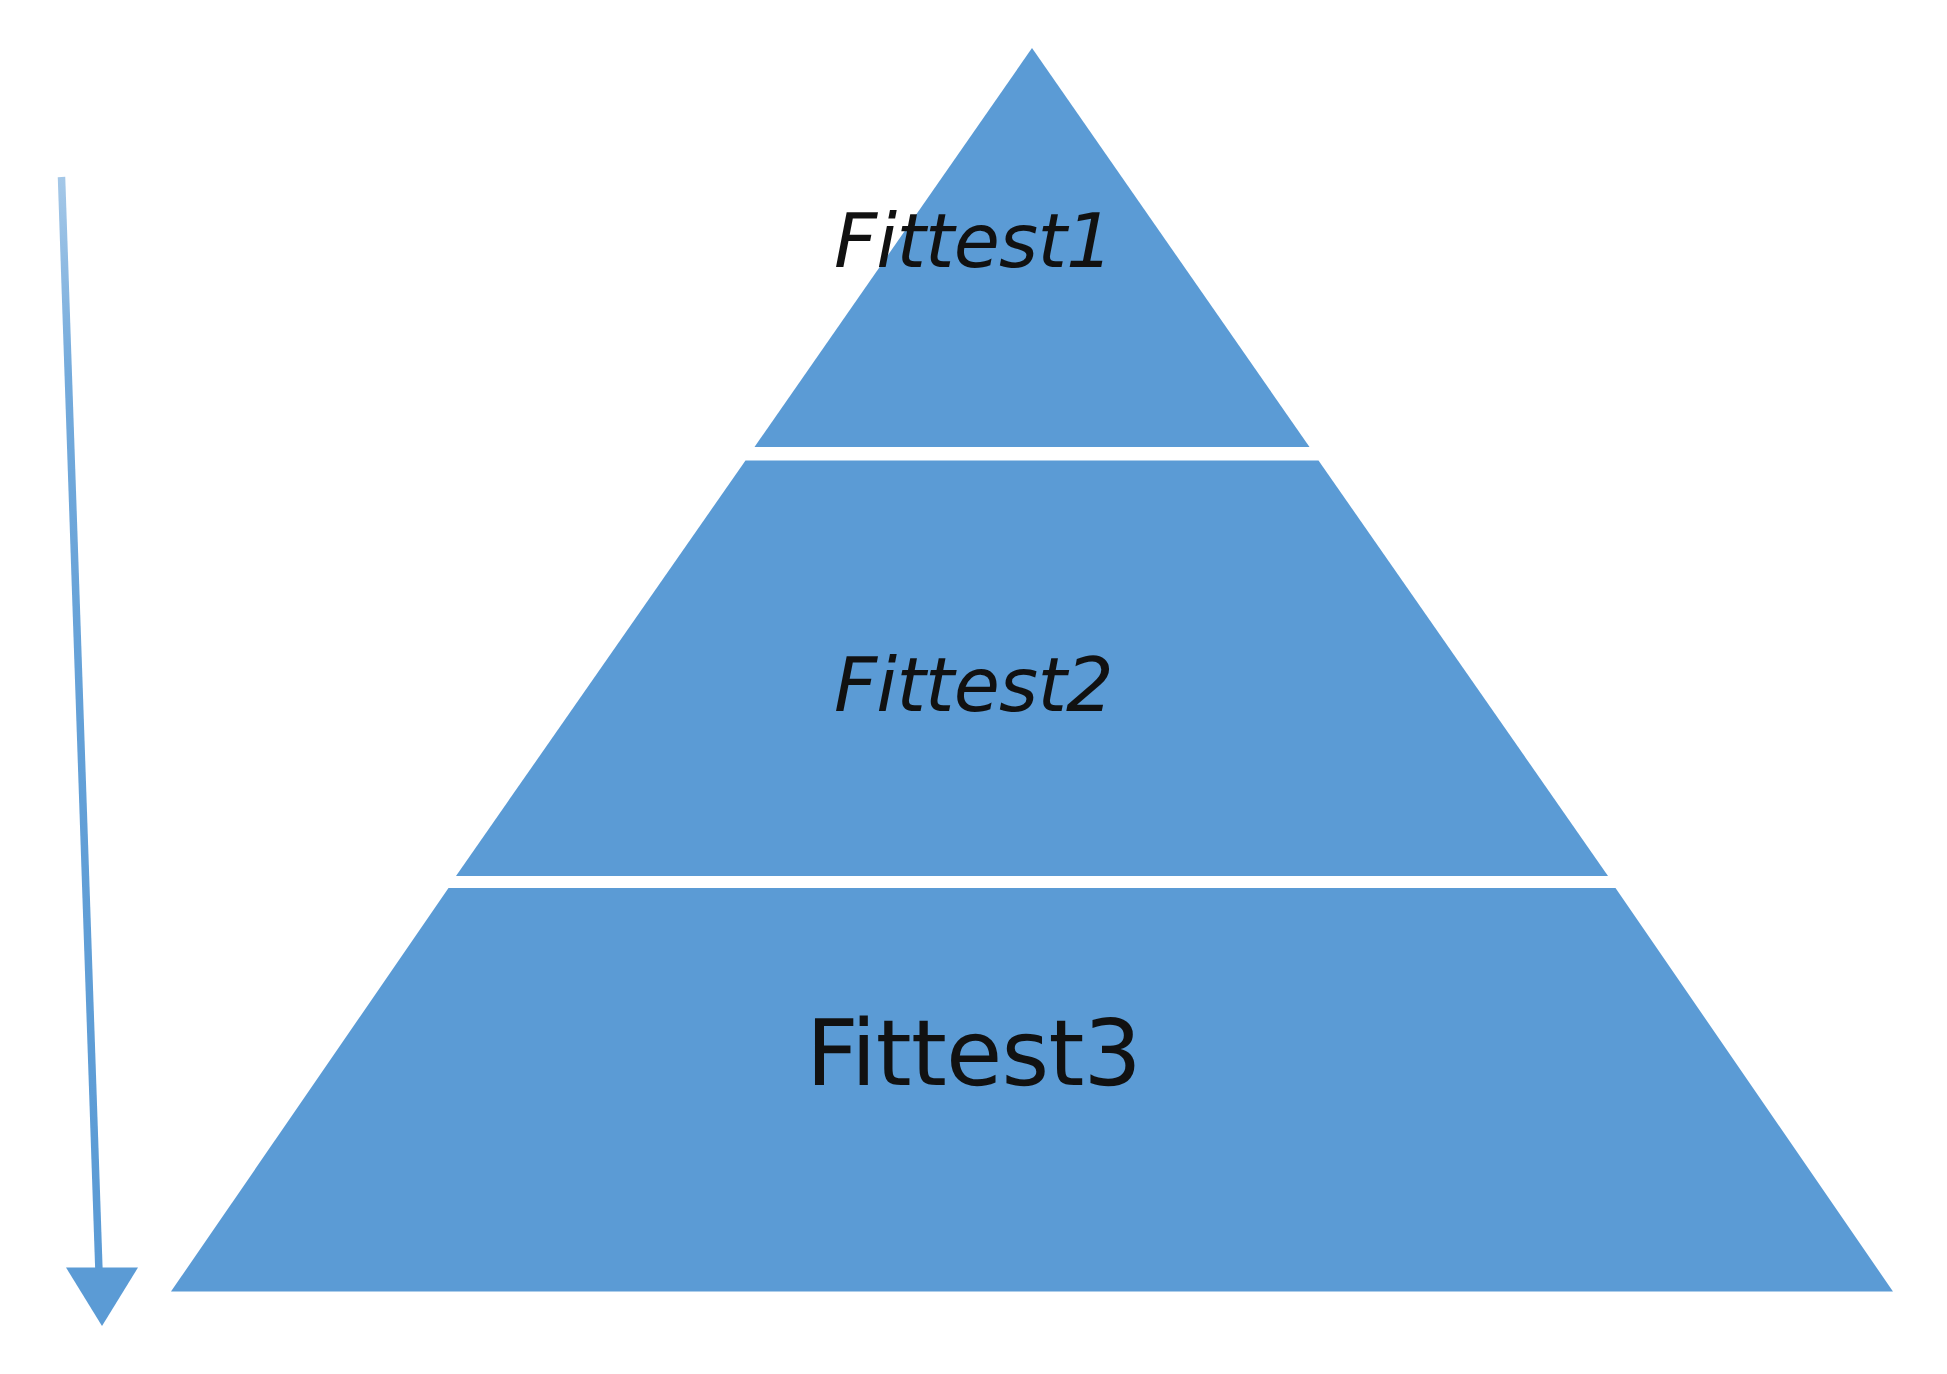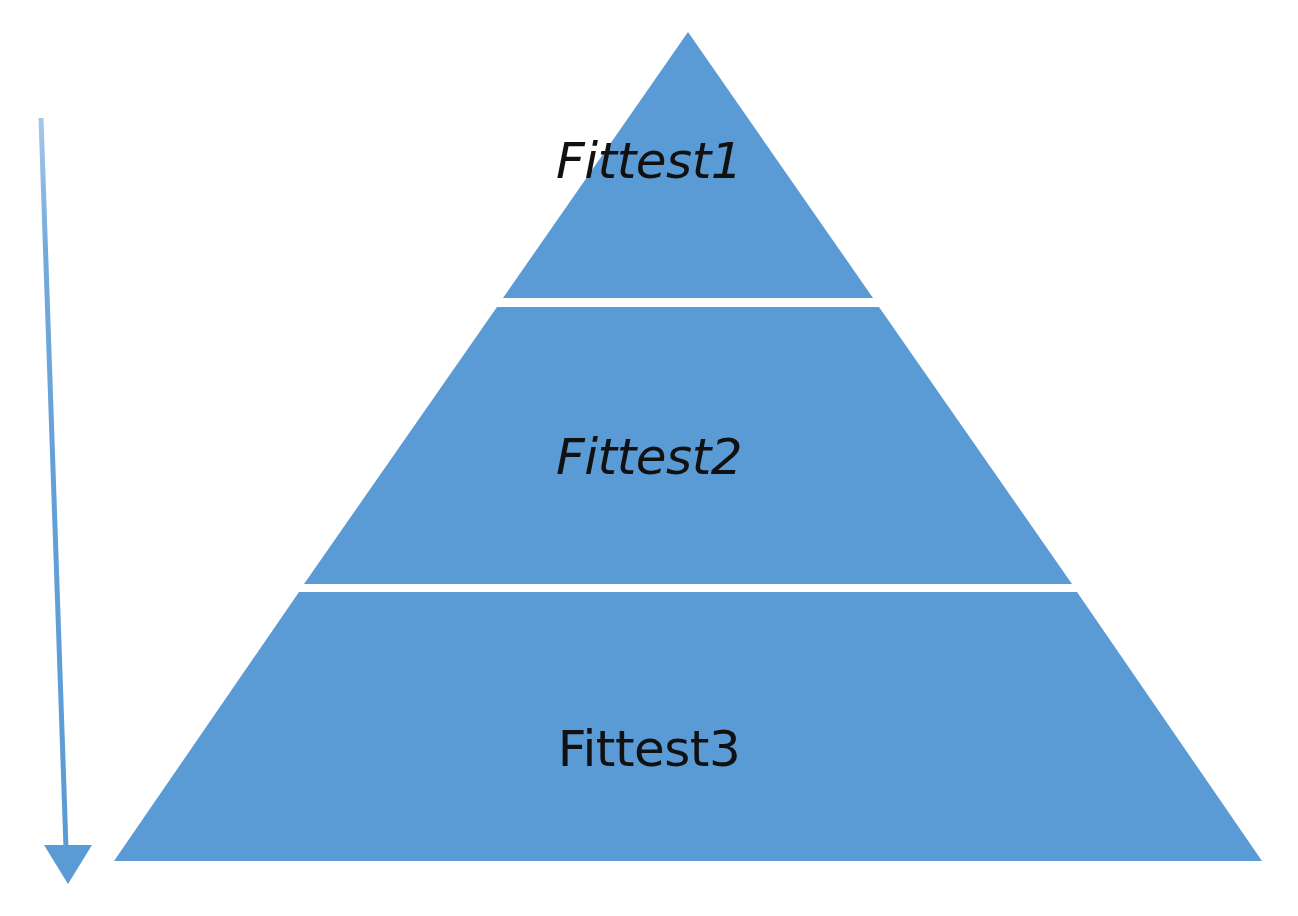--- a/index.html
+++ b/index.html
@@ -50,23 +50,23 @@
   }
   #label-tier-2 {
     left: 0;
     top: 432px;
     width: 1298px;
     font-size: 50px;
     letter-spacing: -0.5px;
   }
   #label-tier-3 {
     left: 0;
-    top: 724px;
+    top: 672px;
     width: 1298px;
-    font-size: 50px;
+    font-size: 61px;
     letter-spacing: -0.5px;
   }
   
   .tier-label > span {
     display: inline-block;
     transform: translateX(0px);
   }
 </style>
 </head>
 <body>

